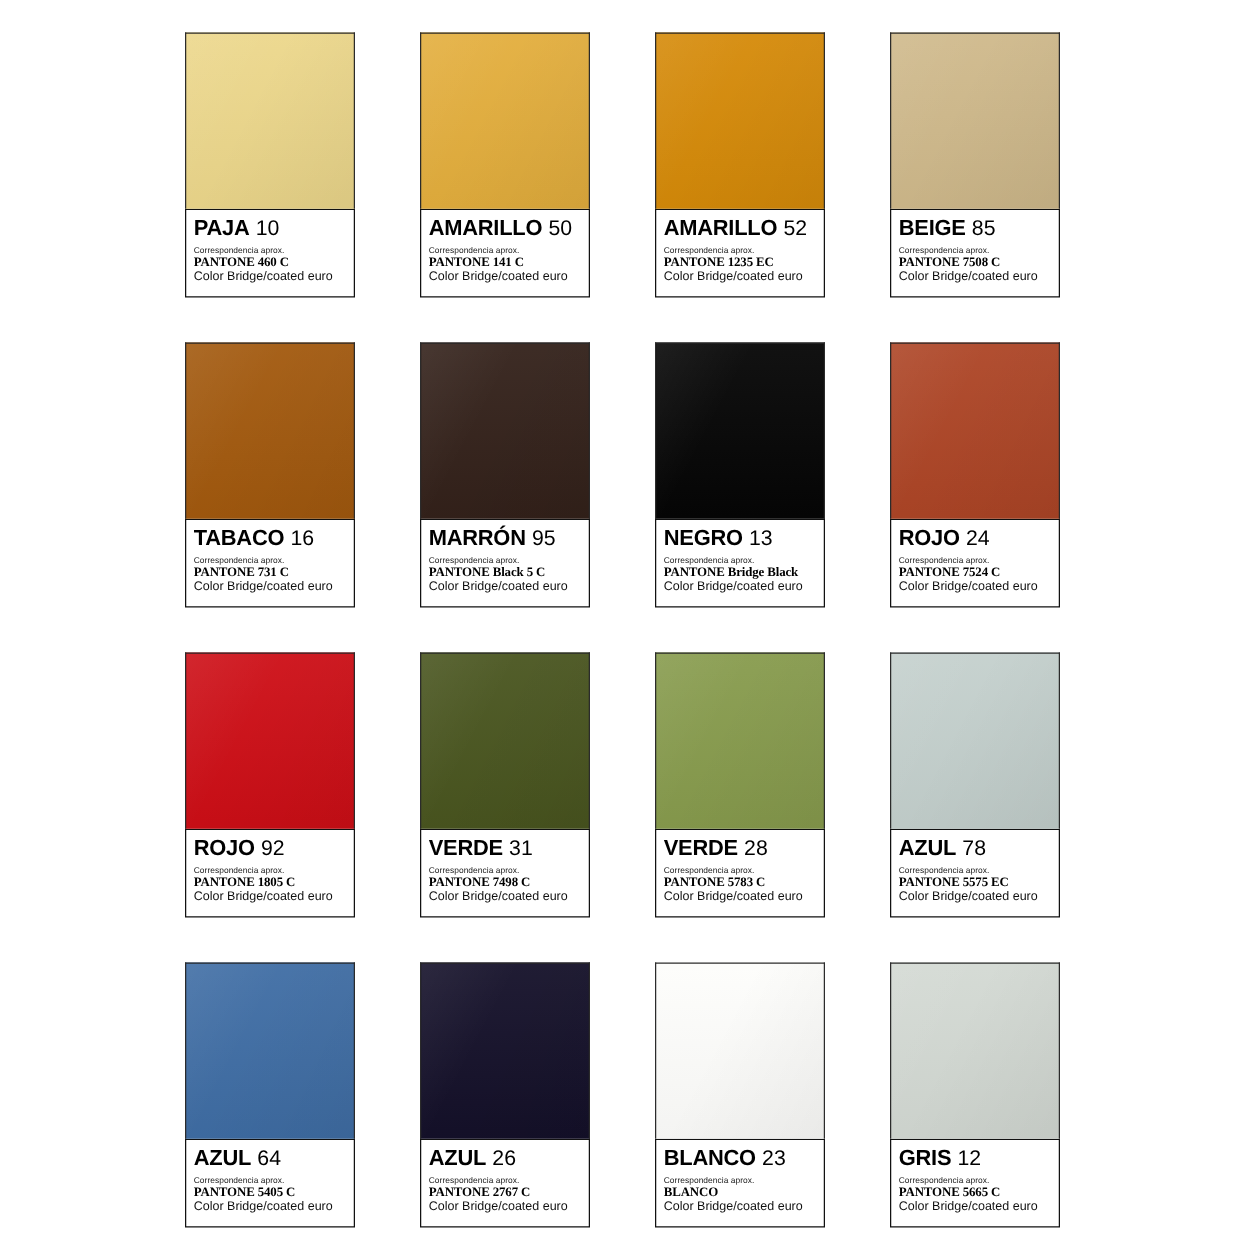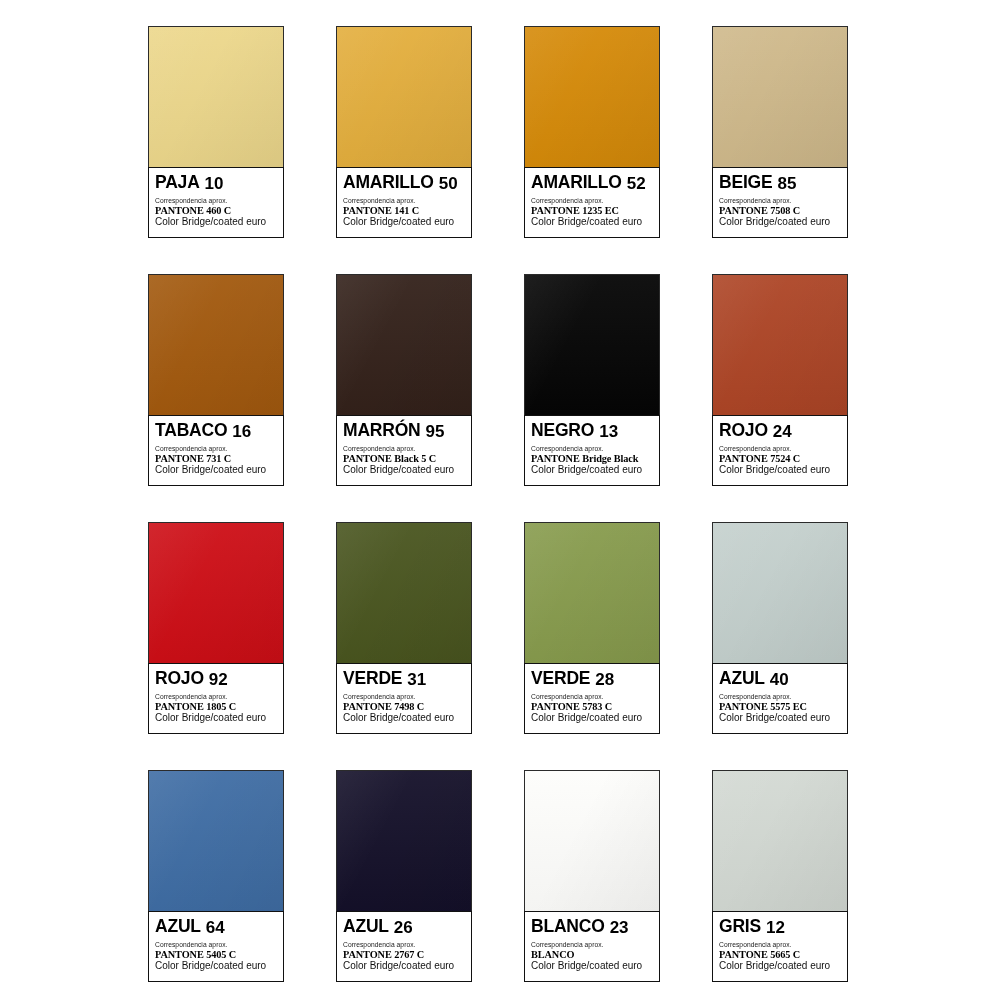--- a/index.html
+++ b/index.html
@@ -68,36 +68,36 @@
     border: 1px solid #111111;
     background: #ffffff;
     padding: 4px 5px 3px 6px;
     display: flex;
     flex-direction: column;
     justify-content: flex-start;
   }
 
   .name-line {
     display: flex;
-    align-items: flex-end;
+    align-items: center;
     gap: 5px;
     line-height: 1;
     margin-top: 2px;
     margin-bottom: 5px;
     white-space: nowrap;
   }
   .name-line .cname {
     font-size: 17.5px;
     font-weight: bold;
     letter-spacing: -0.2px;
     color: #000000;
   }
   .name-line .cnum {
     font-size: 17px;
-    font-weight: bold;
+    font-weight: normal;
     color: #000000;
   }
 
   .corr {
     font-size: 6.7px;
     color: #1a1a1a;
     line-height: 1.05;
     letter-spacing: 0.05px;
     margin-bottom: 1px;
   }
@@ -265,21 +265,21 @@
       <div class="pantone">PANTONE 5783 C</div>
       <div class="bridge">Color Bridge/coated euro</div>
     </div>
   </div>
 
   <div class="card">
     <div class="color-chip" style="background: rgb(196, 208, 205);"></div>
     <div class="label-box">
       <div class="name-line">
         <span class="cname">AZUL</span>
-        <span class="cnum">40</span>
+        <span class="cnum">78</span>
       </div>
       <div class="corr">Correspondencia aprox.</div>
       <div class="pantone">PANTONE 5575 EC</div>
       <div class="bridge">Color Bridge/coated euro</div>
     </div>
   </div>
 
   <div class="card">
     <div class="color-chip" style="background: rgb(63, 109, 164);"></div>
     <div class="label-box">

